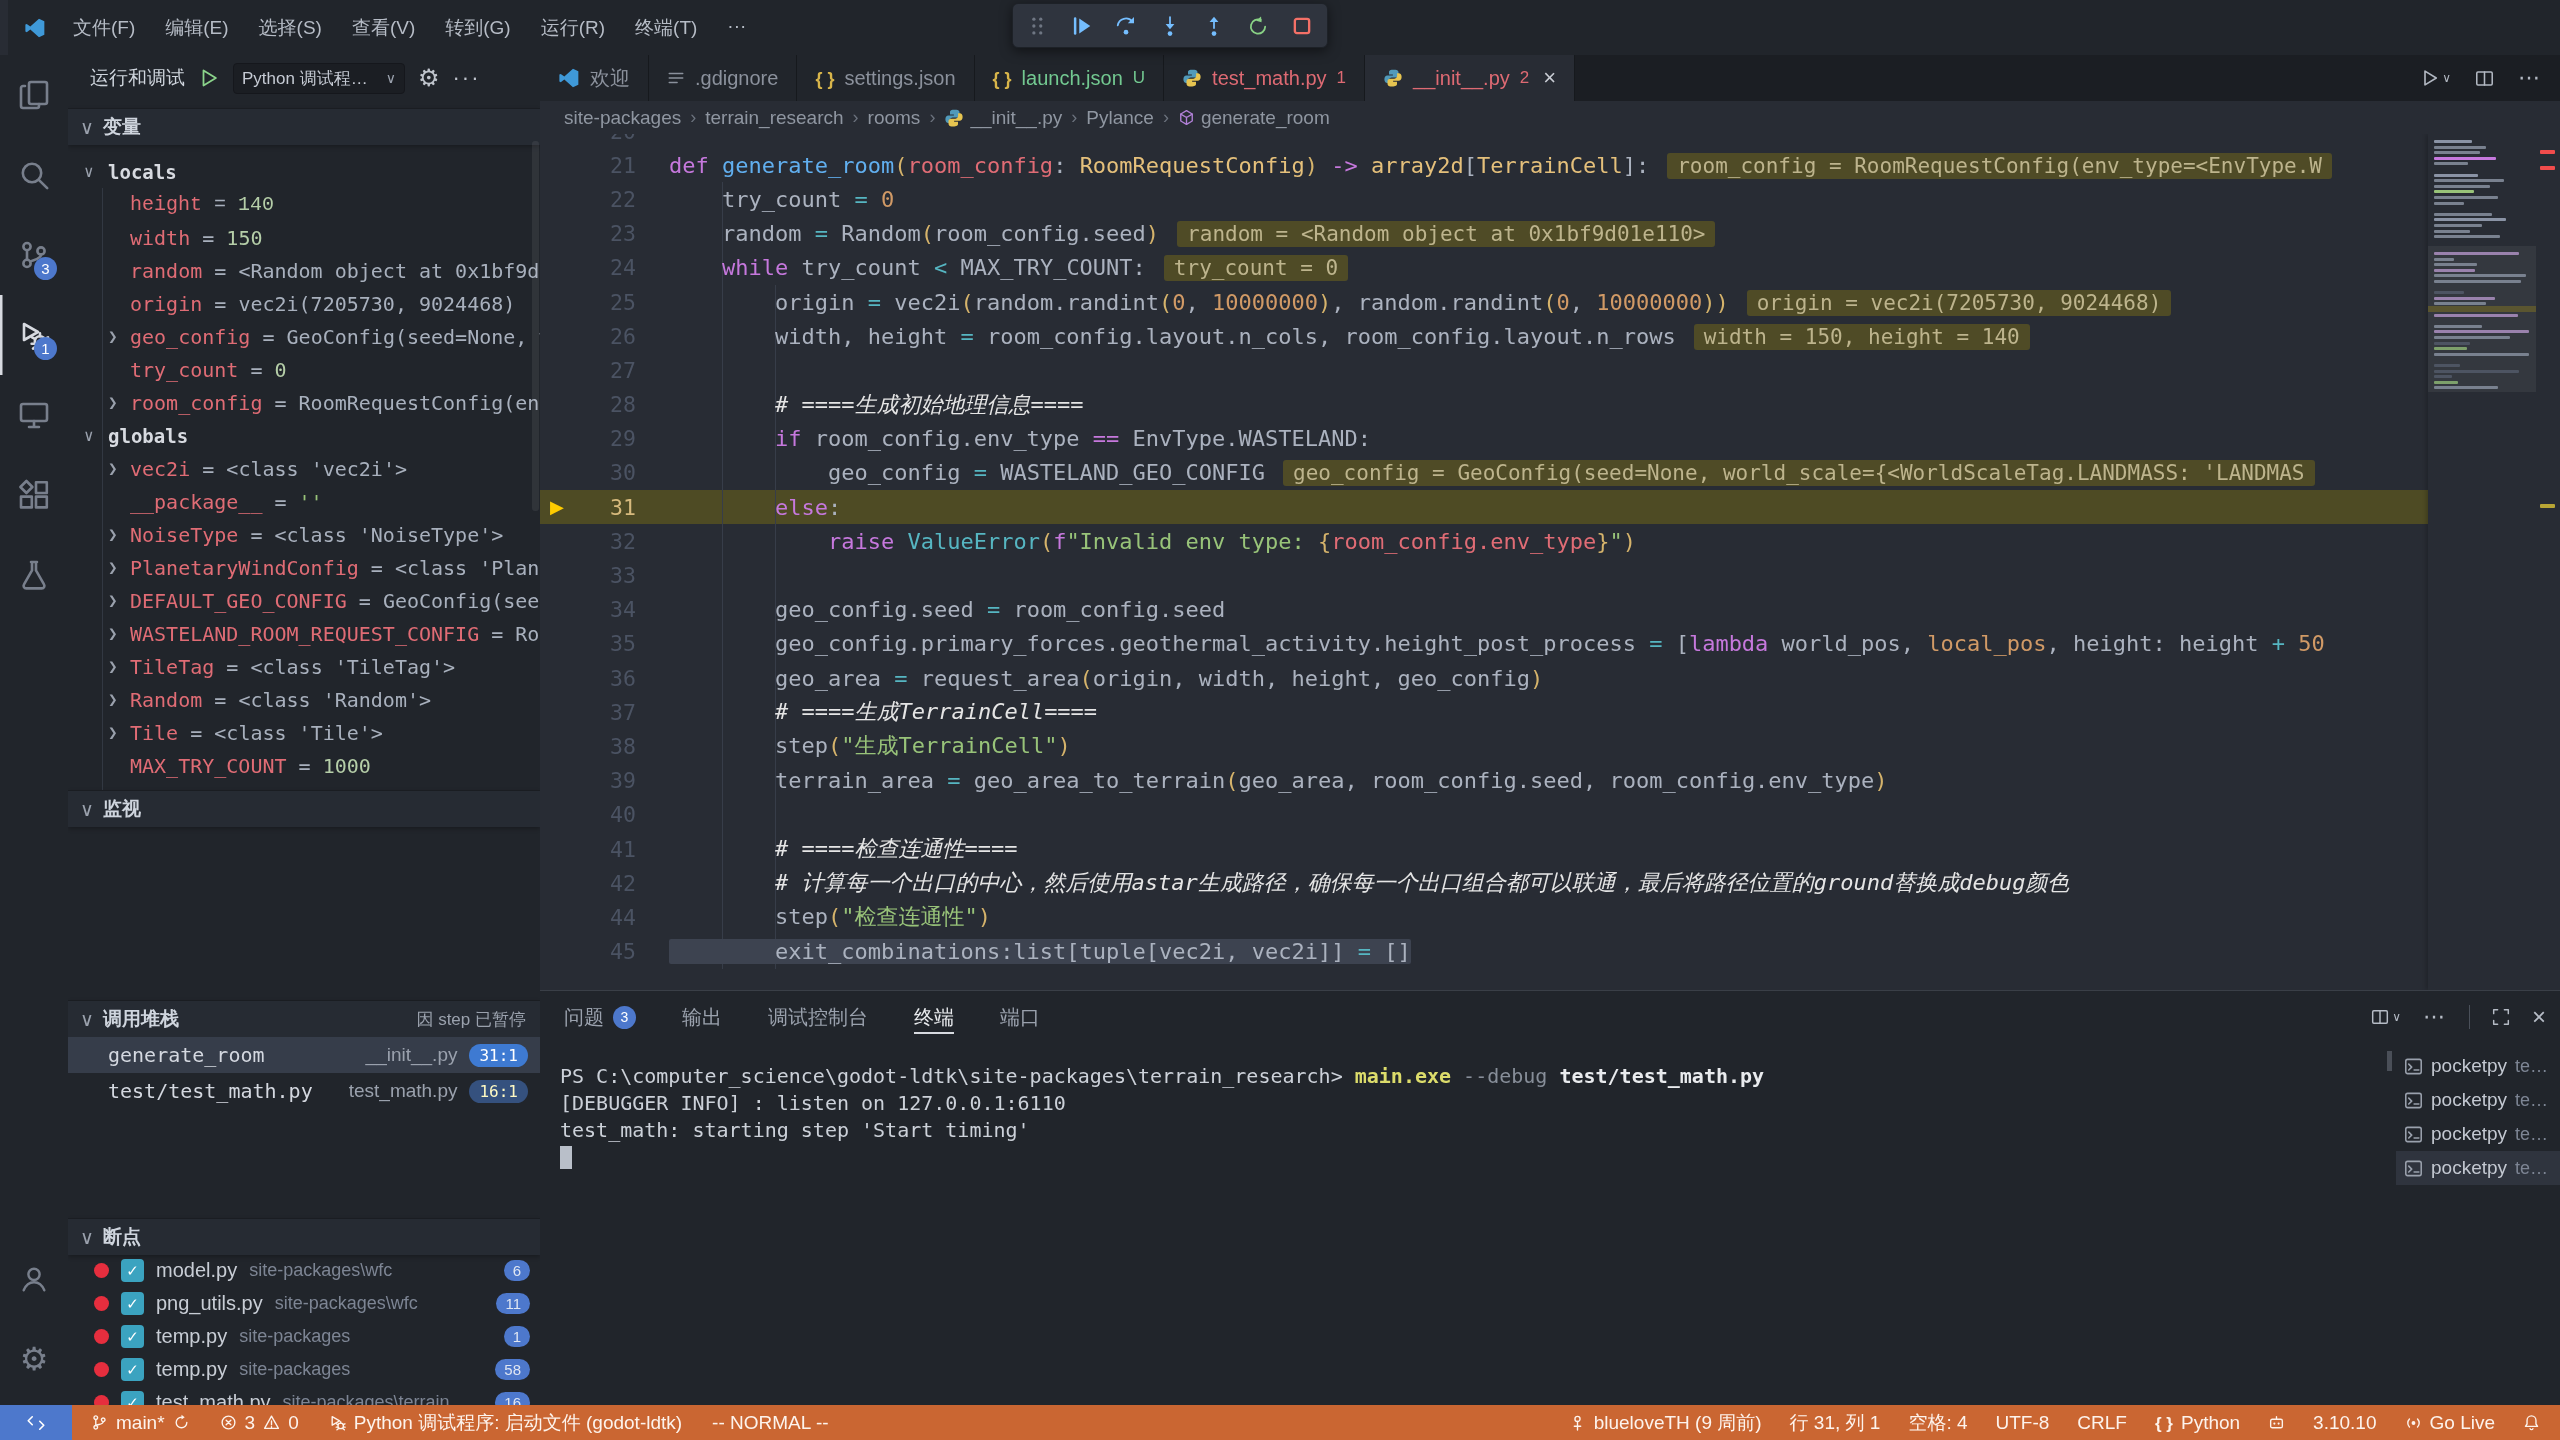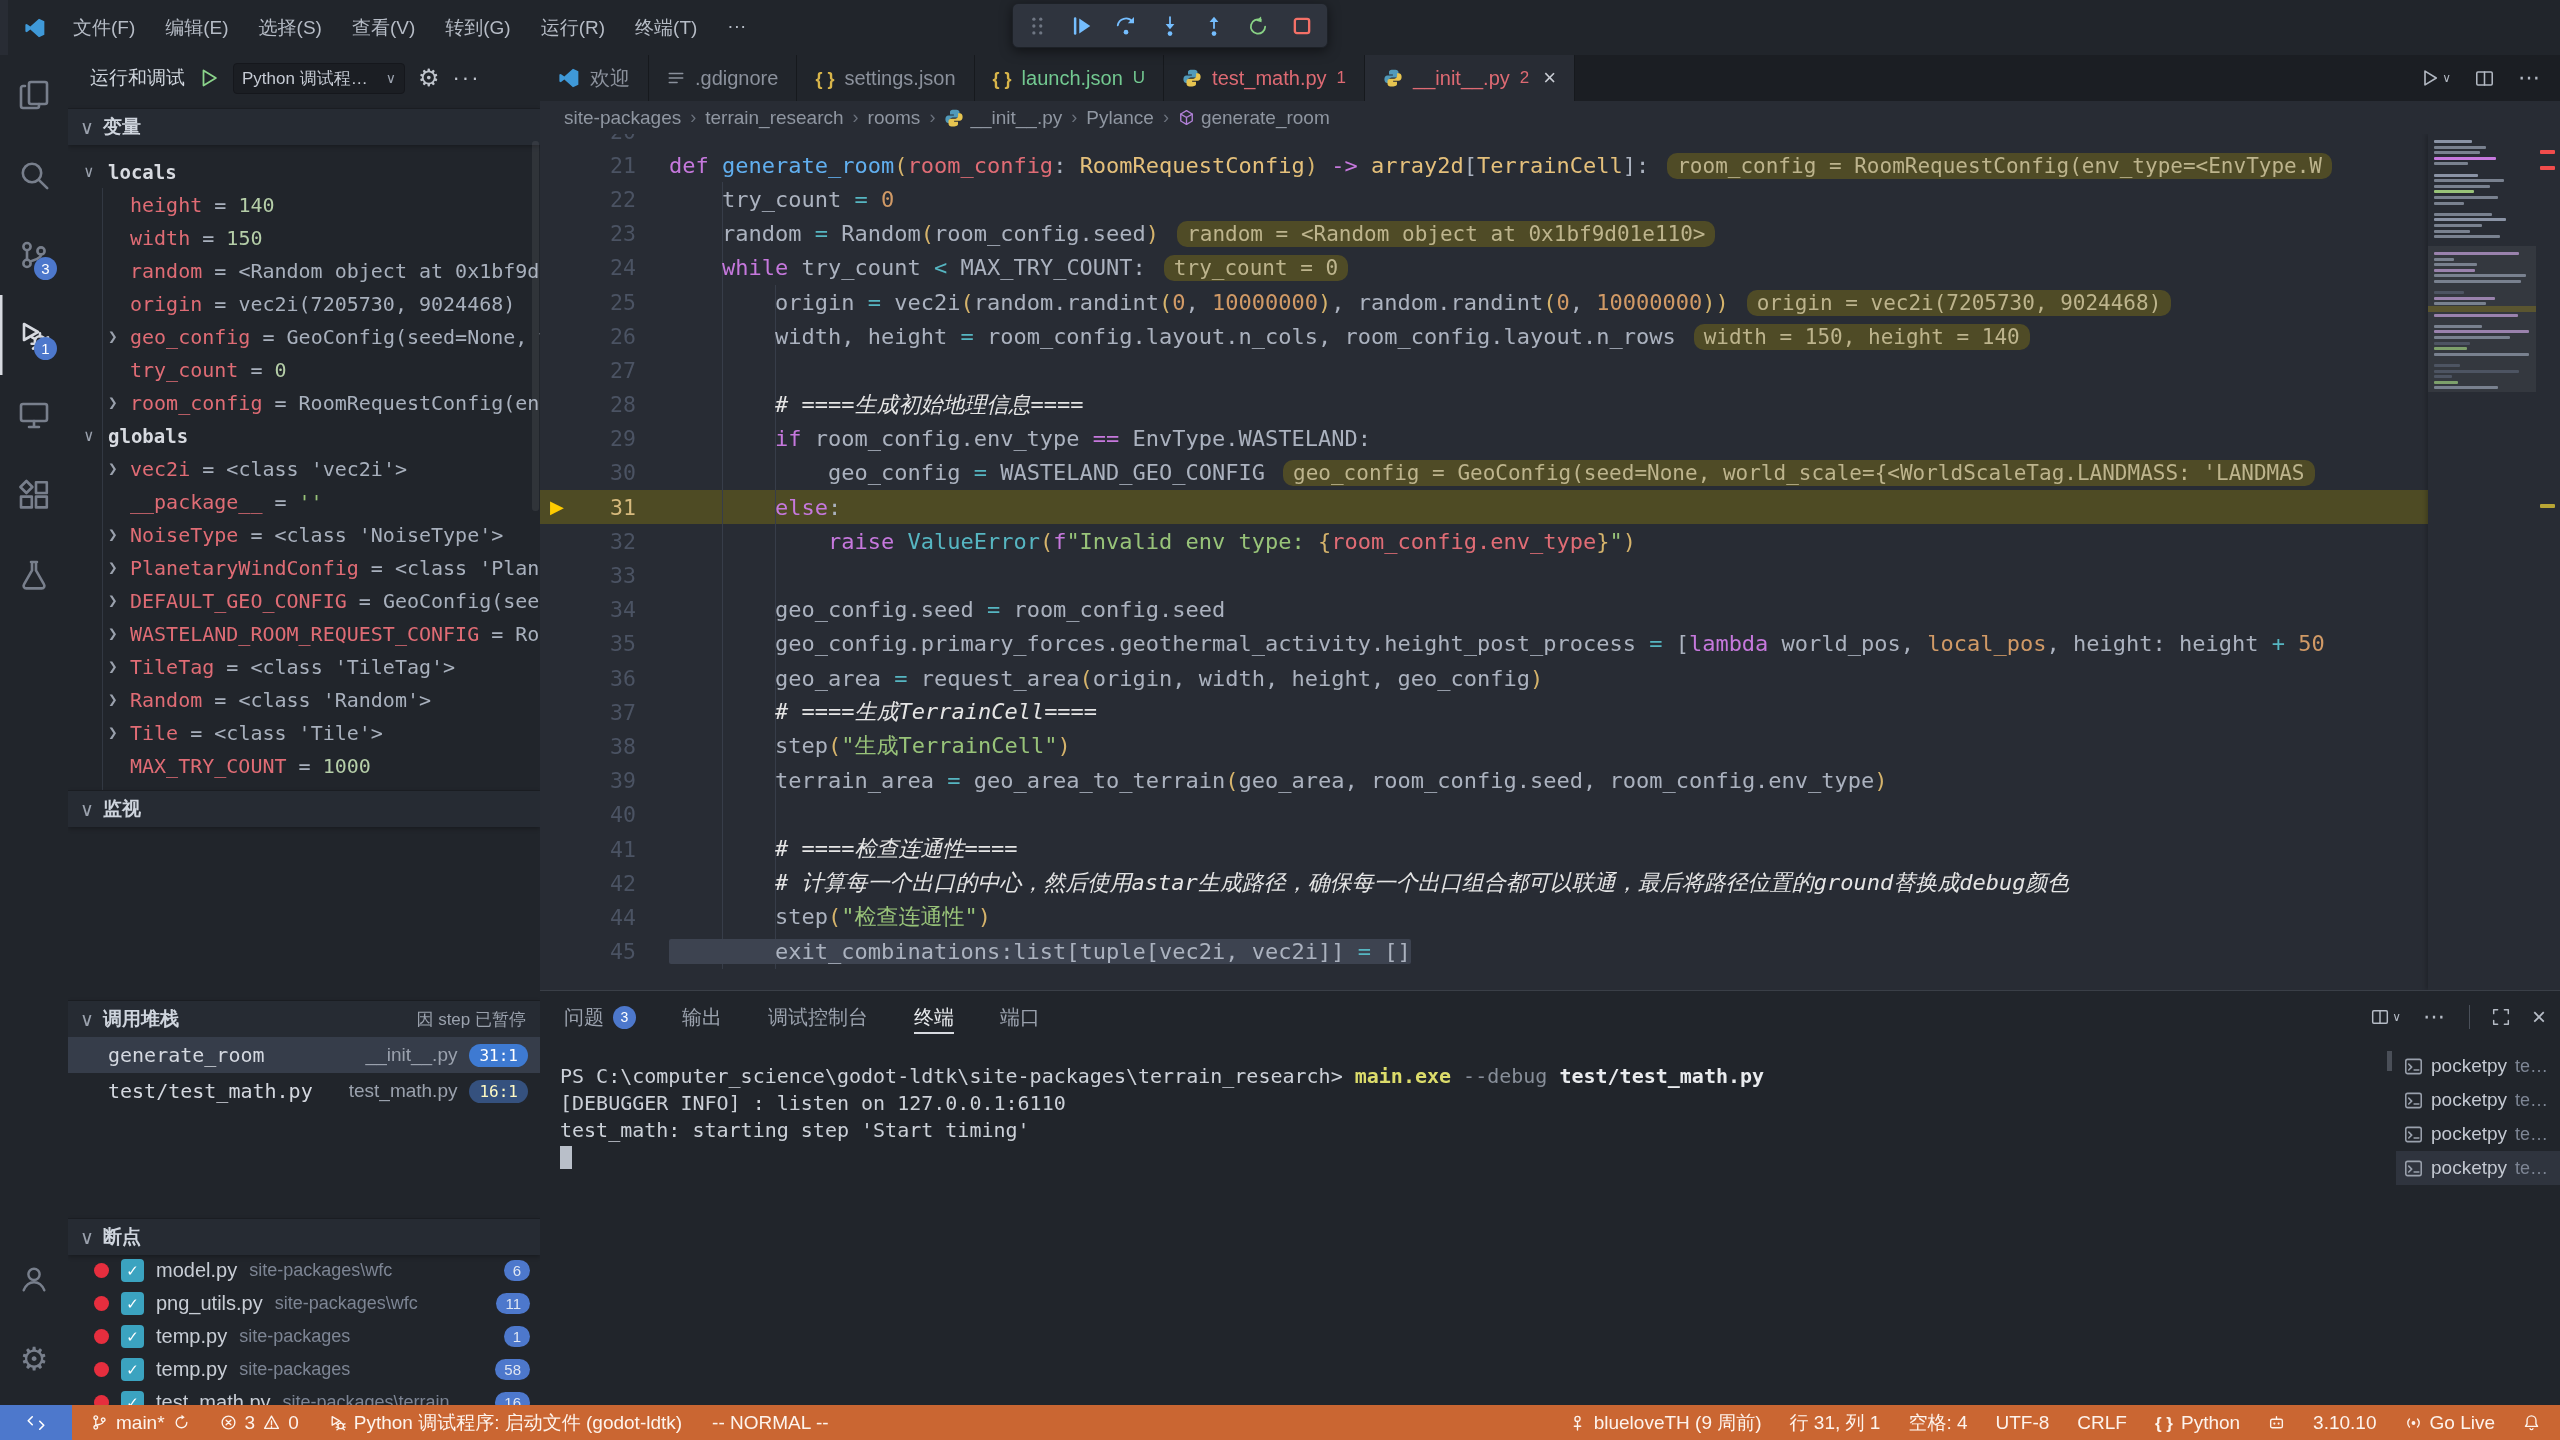--- a/index.html
+++ b/index.html
@@ -70,21 +70,21 @@
 #editor{position:absolute;left:540px;top:134px;width:1888px;height:856px;background:#282c34;overflow:hidden}
 #code{position:absolute;left:0;top:-20px;right:0}
 .code-line{display:flex;align-items:center;height:34.2px;position:relative;white-space:pre}
 .cl-arrow{width:34px;text-align:center;color:#ffcc00;font-size:18px;flex:none;z-index:2}
 .cl-num{width:62px;text-align:right;color:#4b5363;font-size:21.5px;flex:none;font-family:"DejaVu Sans Mono",monospace;z-index:2}
 .cl-txt{padding-left:33px;font-size:22px;font-family:"DejaVu Sans Mono",monospace;z-index:2}
 .code-line.current{background:#4e4b24}
 .code-line.current .cl-num{color:#d7ba7d}
 .gl{position:absolute;top:0;bottom:0;width:1px;background:#373d49;z-index:1}
 .tk-kw{color:#c678dd}.tk-fn{color:#61afef}.tk-cls{color:#e5c07b}.tk-str{color:#98c379}.tk-num{color:#d19a66}.tk-cmt{color:#e5e5e5;font-style:italic}.tk-op{color:#56b6c2}.tk-wh{color:#abb2bf}.tk-gold{color:#d5b36b}.tk-prm{color:#e06c75}
-.hint{margin-left:18px;background:#4f4b26;color:#bdb48d;padding:1px 10px;border-radius:10px;font-size:21px;white-space:pre}
+.hint{margin-left:18px;background:#4f4b26;color:#bdb48d;padding:1px 10px;border-radius:3px;font-size:21px;white-space:pre}
 .selbg{background:#3d4350;border-radius:2px}
 #minimap{position:absolute;left:2428px;top:134px;width:108px;height:856px;background:#282c34;box-shadow:-2px 0 4px rgba(0,0,0,.2);z-index:4}
 .mm-bar{position:absolute;height:3px;border-radius:1px}
 #mm-slider{position:absolute;left:0;right:0;background:rgba(255,255,255,.06)}
 #scrollstrip{position:absolute;left:2536px;top:134px;width:24px;height:856px;background:#282c34;z-index:4}
 .sc-mark{position:absolute;left:4px;width:15px;height:4px;border-radius:1px}
 
 #panel{position:absolute;left:540px;top:990px;right:0;height:415px;background:#21252b;border-top:1px solid #3a3f47;z-index:10}
 #panel-tabs{height:52px;display:flex;align-items:center;gap:46px;padding-left:24px;font-size:20px;color:#9aa1ad}
 .ptab{height:52px;display:flex;align-items:center;gap:9px;position:relative}
@@ -414,21 +414,21 @@
       <span class="chev">∨</span>
       <span>变量</span>
     </div>
     <div style="position: absolute; left: 0px; right: 0px; top: 44px; height: 645px; overflow: hidden;">
       <div class="tree-guide" style="top: 43px; bottom: 0px;"></div>
       <div class="var-row mono" style="top: 10px;">
         <span class="gtwisty">∨</span>
         <span class="scope-lbl" style="margin-left: 40px;">locals</span>
       </div>
       <div class="var-row mono" style="top: 43px;">
-        <span style="margin-left: 62px;"><span class="vname">height</span><span class="veq"> = </span><span class="v-num">140</span></span>
+        <span style="margin-left: 62px; font-family: Liberation Mono, monospace;"><span class="vname">height</span><span class="veq"> = </span><span class="v-num">140</span></span>
       </div>
       <div class="var-row mono" style="top: 76px;">
         <span style="margin-left: 62px;"><span class="vname">width</span><span class="veq"> = </span><span class="v-num">150</span></span>
       </div>
       <div class="var-row mono" style="top: 109px;">
         <span style="margin-left: 62px;"><span class="vname">random</span><span class="veq"> = </span><span class="v-obj">&lt;Random object at 0x1bf9d01e…</span></span>
       </div>
       <div class="var-row mono" style="top: 142px;">
         <span style="margin-left: 62px;"><span class="vname">origin</span><span class="veq"> = </span><span class="v-obj">vec2i(7205730, 9024468)</span></span>
       </div>

